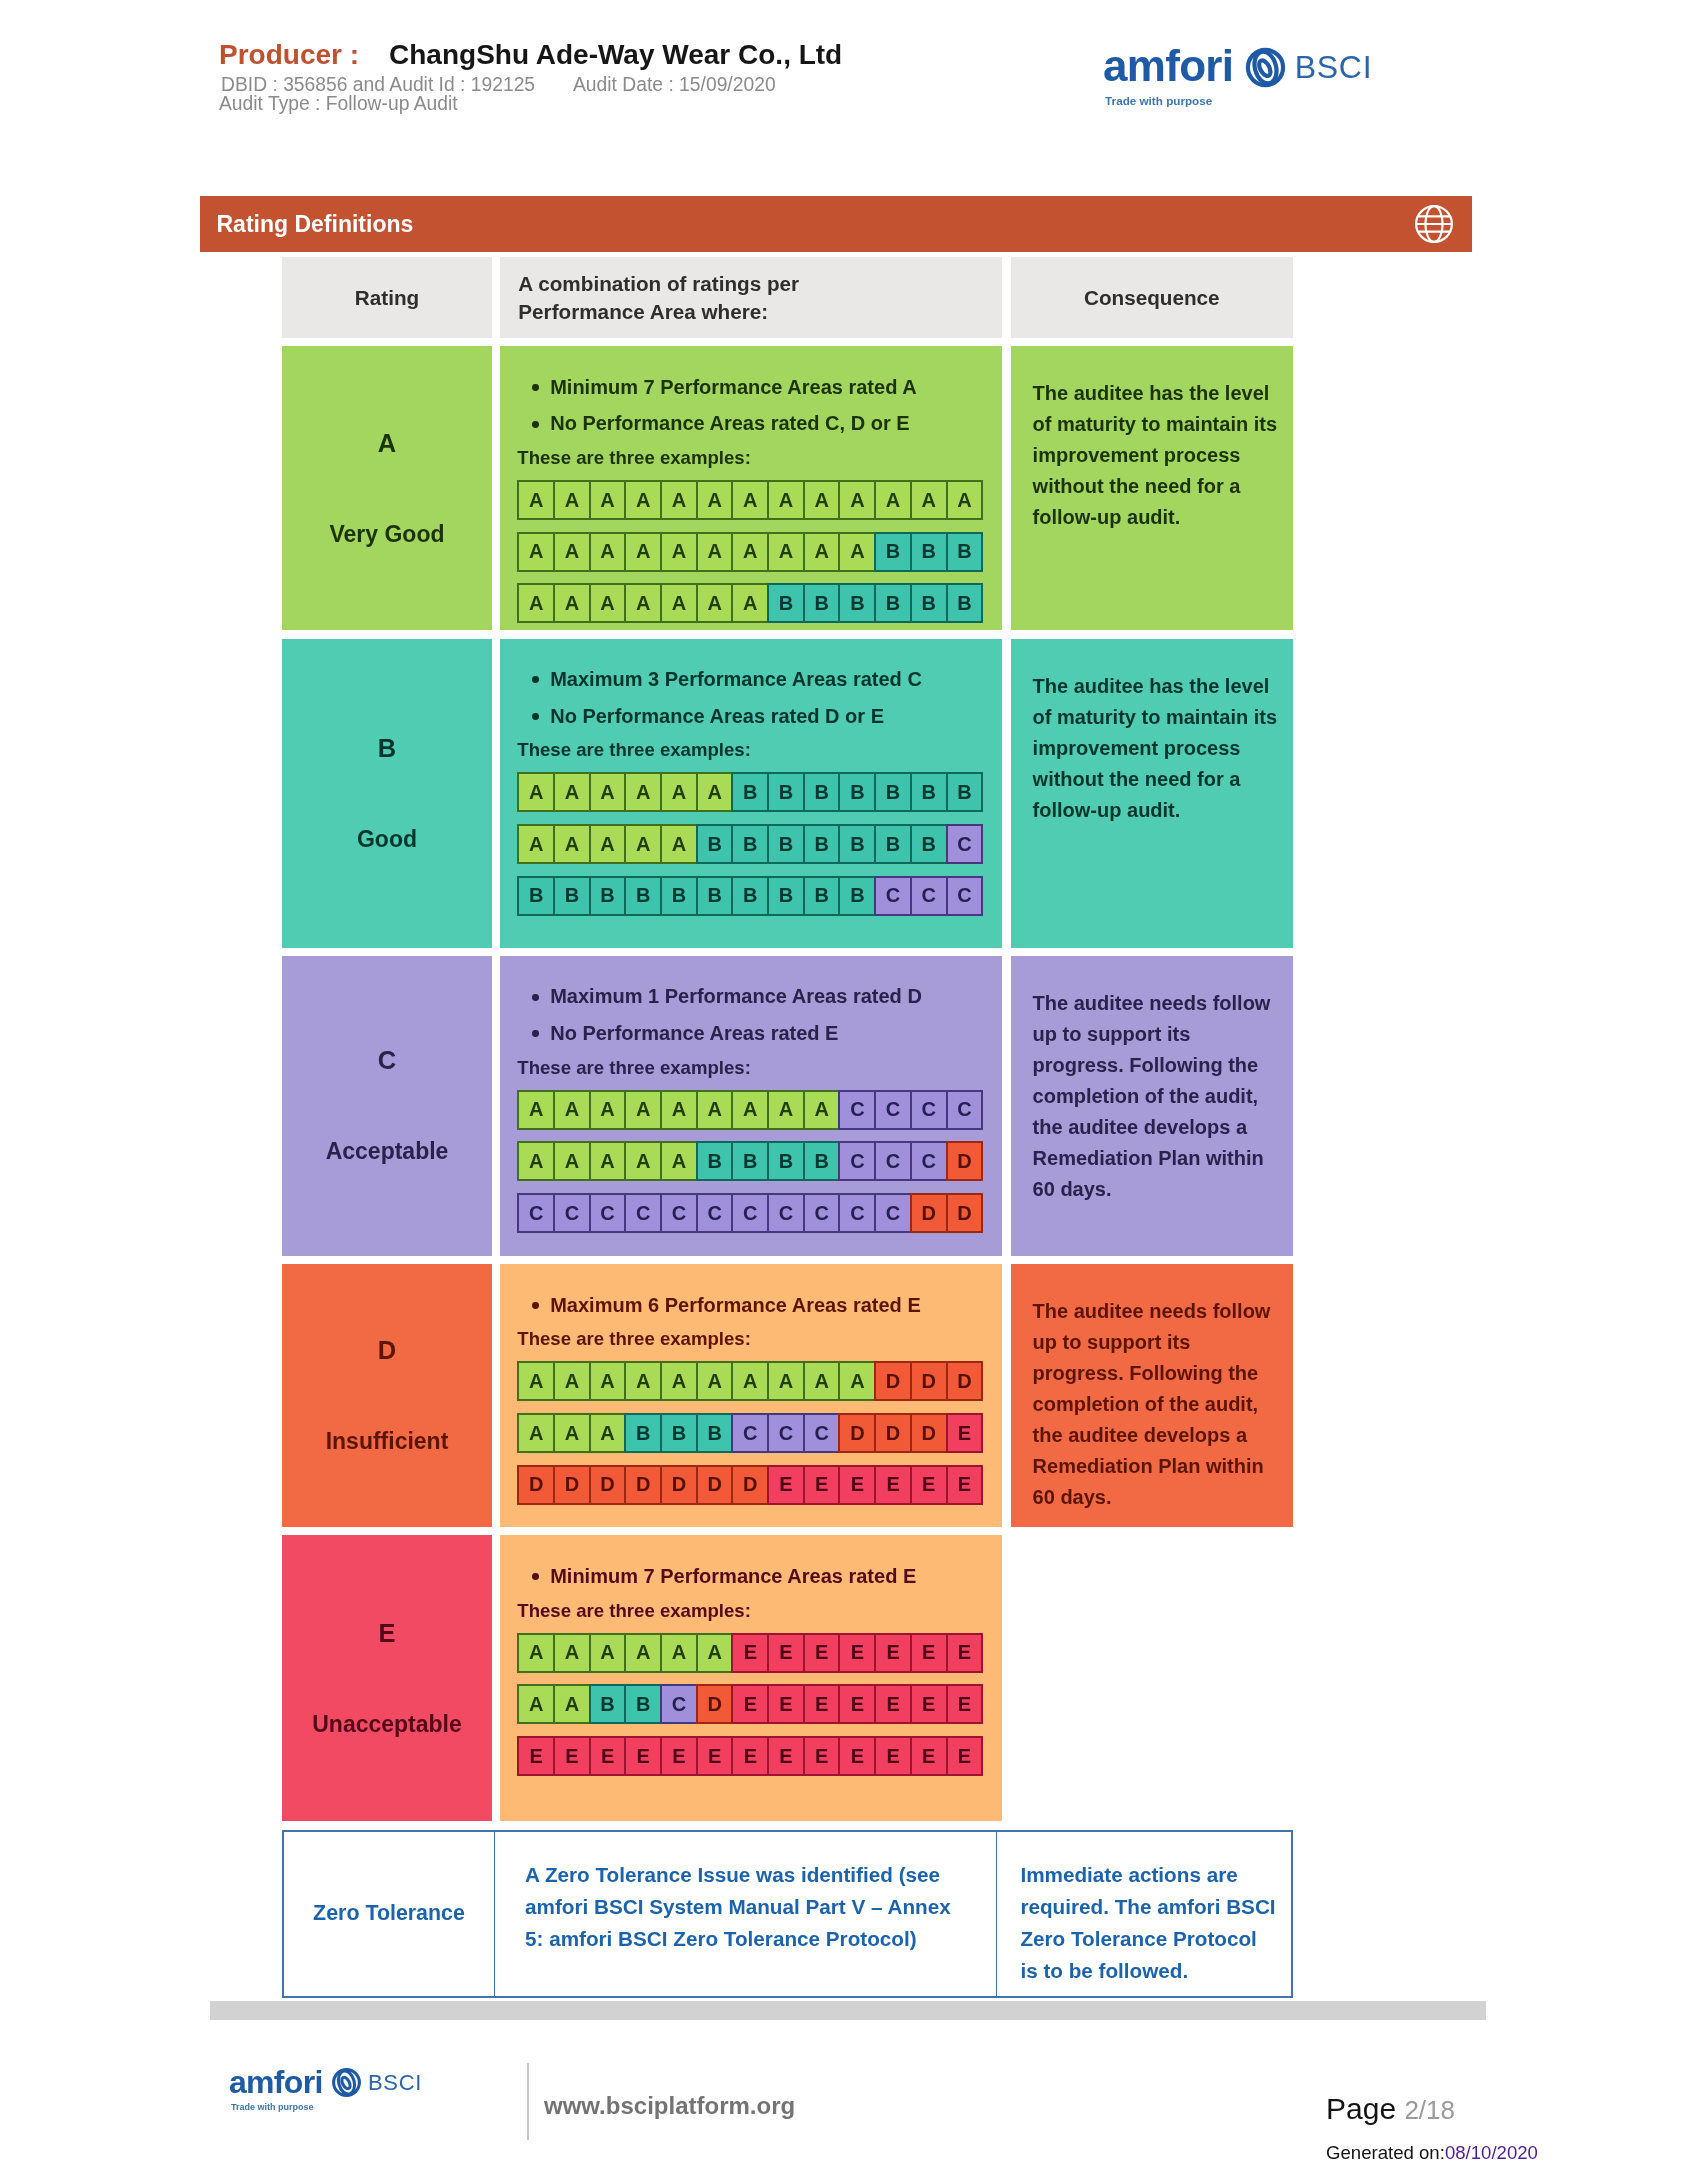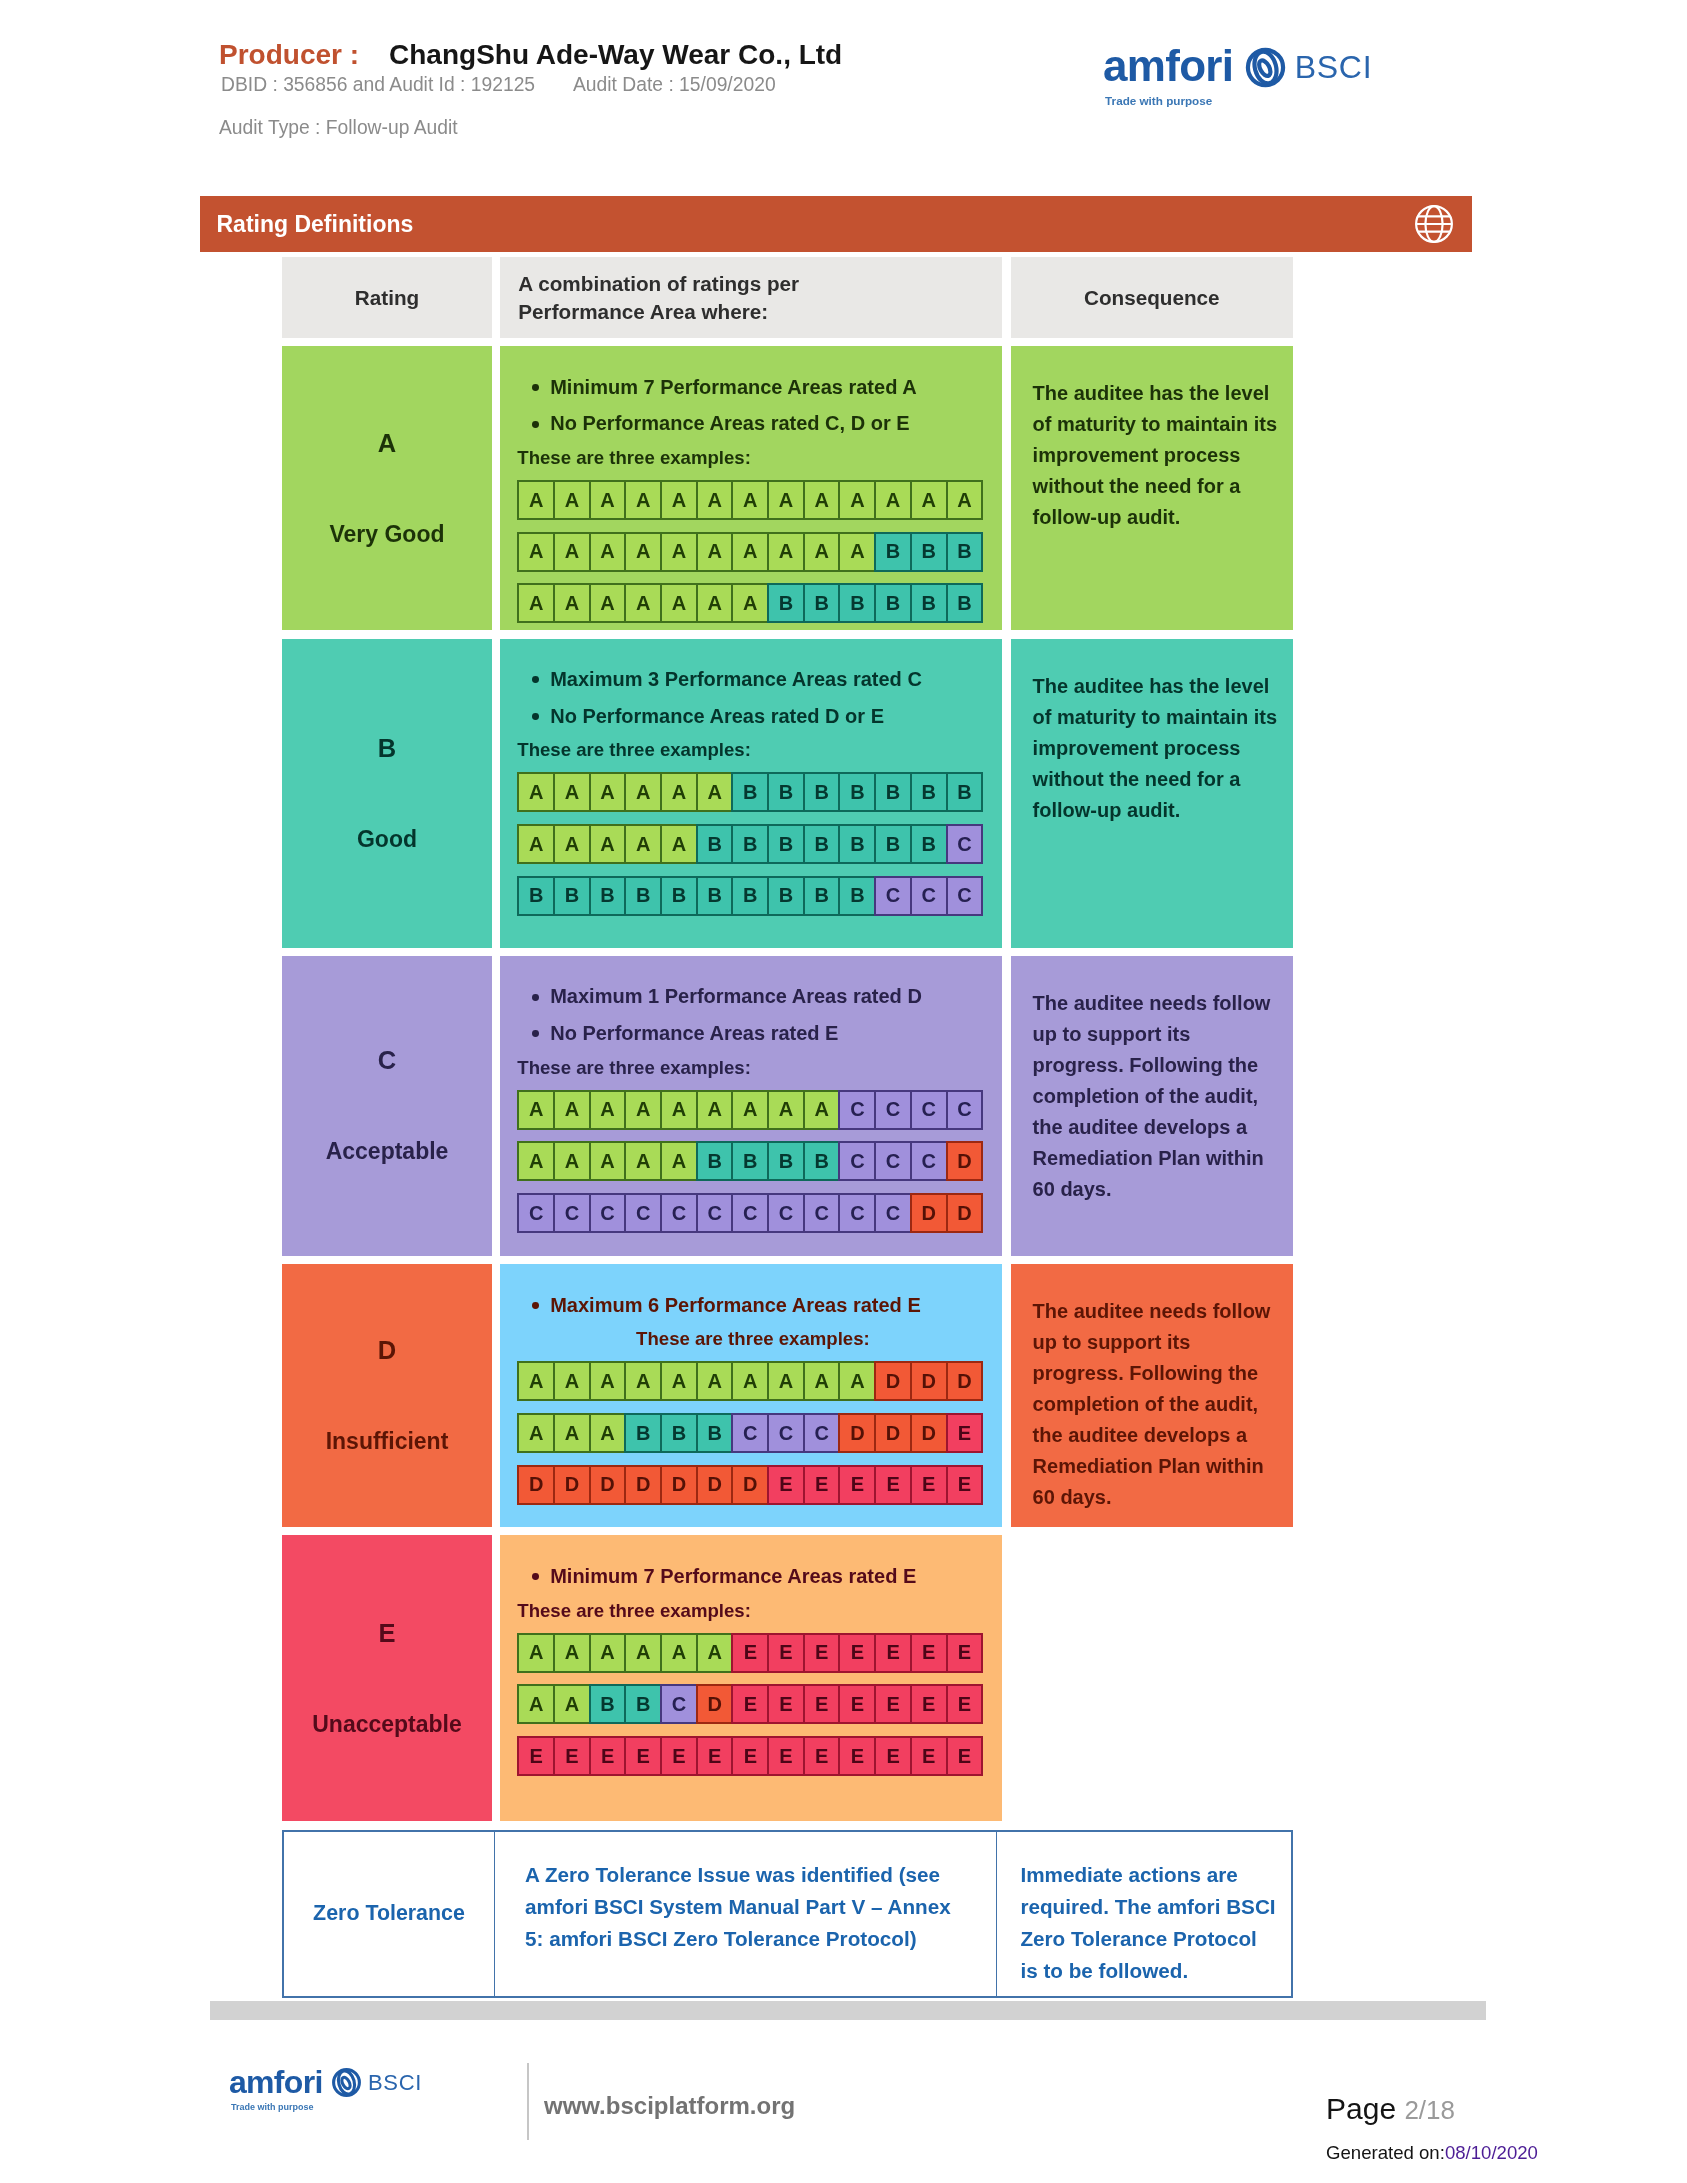--- a/index.html
+++ b/index.html
@@ -7,21 +7,21 @@
   body { font-family:"Liberation Sans","DejaVu Sans",sans-serif; }
   .page { position:relative; width:1538px; height:2183px; background:#ffffff; overflow:hidden; }
 
   
   .producer-line { position:absolute; left:219px; top:39px; font-size:28px; font-weight:bold; white-space:nowrap; }
   .producer-label { color:#c0512f; }
   .producer-name { color:#161616; margin-left:30px; }
   .meta { position:absolute; font-size:19.3px; color:#8b8b8b; white-space:nowrap; }
   .m-dbid { left:221px; top:74px; }
   .m-date { left:573px; top:74px; }
-  .m-type { left:219px; top:117px;text-align:center; }
+  .m-type { left:219px; top:93px;text-align:center; }
 
   
   .brand { position:absolute; display:flex; align-items:flex-start; }
   .brand-top { left:1103px; top:44px; }
   .brand-foot { left:229px; top:2066px; }
   .brand .word { font-weight:bold; color:#1e5aa5; letter-spacing:-0.7px; }
   .brand-top .word { font-size:44px; line-height:44px; }
   .brand-foot .word { font-size:32px; line-height:32px; }
   .brand .swirl { display:inline-block; }
   .brand-top .swirl { width:45px; height:45px; margin:1.4px 6.9px 0 9.6px; }
@@ -326,21 +326,21 @@
         </div>
         <div class="col-cons cons-cell" style="background: rgb(167, 155, 216); color: rgb(41, 34, 74);">
           <div class="cons-text">The auditee needs follow up to support its progress. Following the completion of the audit, the auditee develops a Remediation Plan within 60 days.</div>
         </div>
       </div>
       <div class="trow" style="height: 263px;">
         <div class="col-rating rating-cell" style="background: rgb(242, 106, 68); color: rgb(92, 21, 5);">
           <div class="r-letter">D</div>
           <div class="r-name">Insufficient</div>
         </div>
-        <div class="col-combo combo-cell" style="background: #7dd3fc; color: rgb(92, 21, 5); text-align: center;">
+        <div class="col-combo combo-cell" style="background: #fdba74; color: rgb(92, 21, 5);">
           <div class="bullet-line">
             <span class="bullet-dot"></span>
             <span class="bullet-text">Maximum 6 Performance Areas rated E</span>
           </div>
           <div class="examples-label">These are three examples:</div>
           <div class="strip">
             <div class="rcell" style="background: rgb(169, 219, 87); border-color: rgb(64, 112, 28); color: rgb(32, 62, 6);">A</div>
             <div class="rcell" style="background: rgb(169, 219, 87); border-color: rgb(64, 112, 28); color: rgb(32, 62, 6);">A</div>
             <div class="rcell" style="background: rgb(169, 219, 87); border-color: rgb(64, 112, 28); color: rgb(32, 62, 6);">A</div>
             <div class="rcell" style="background: rgb(169, 219, 87); border-color: rgb(64, 112, 28); color: rgb(32, 62, 6);">A</div>

